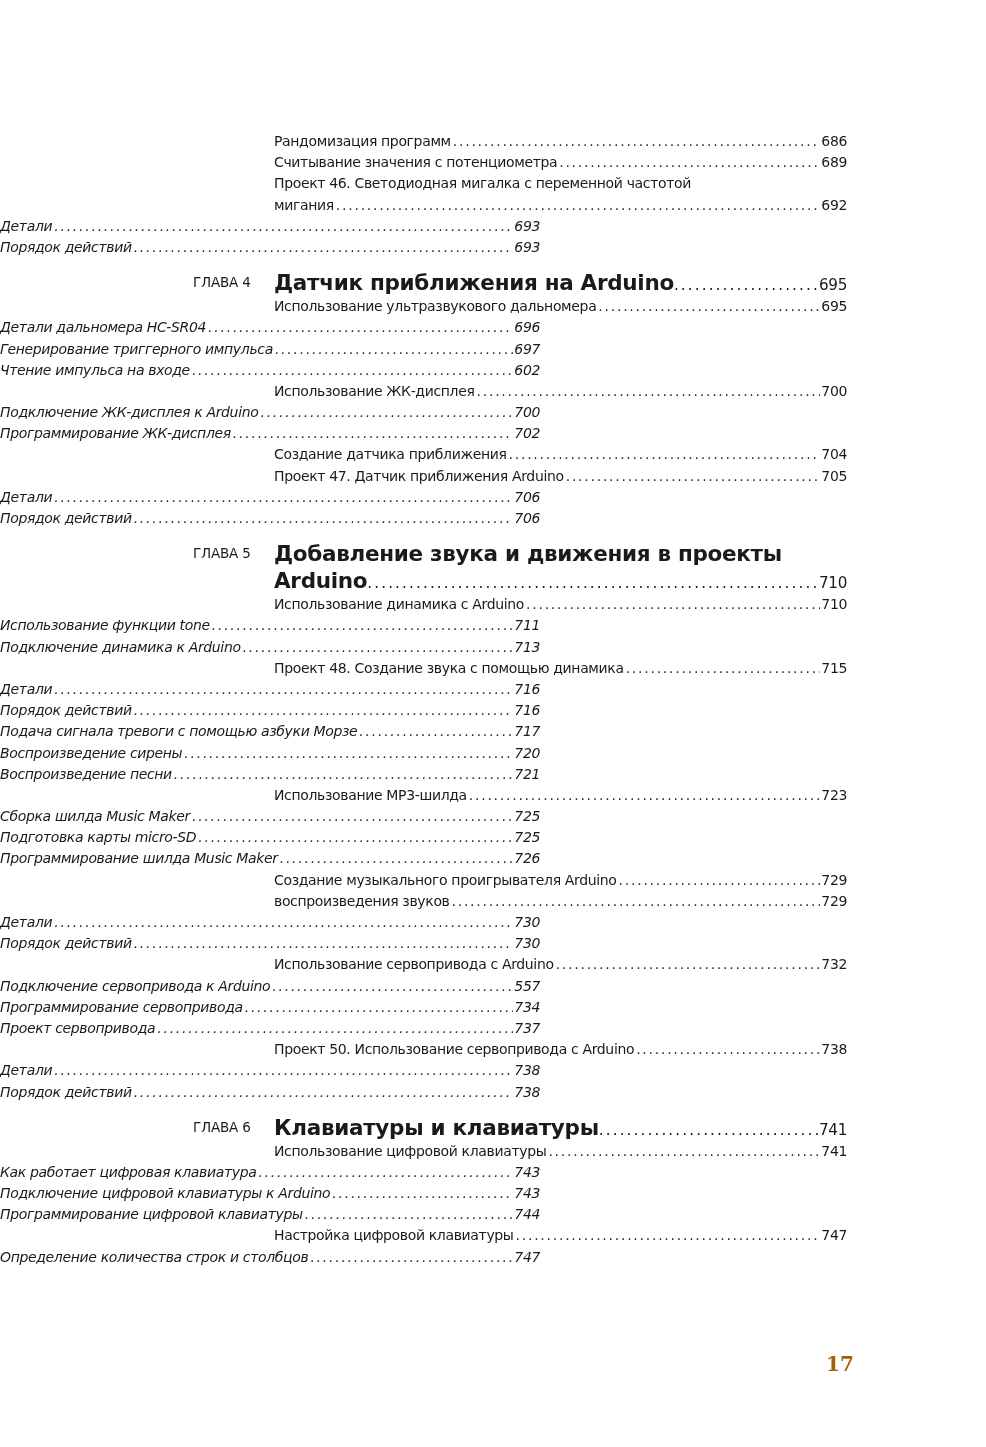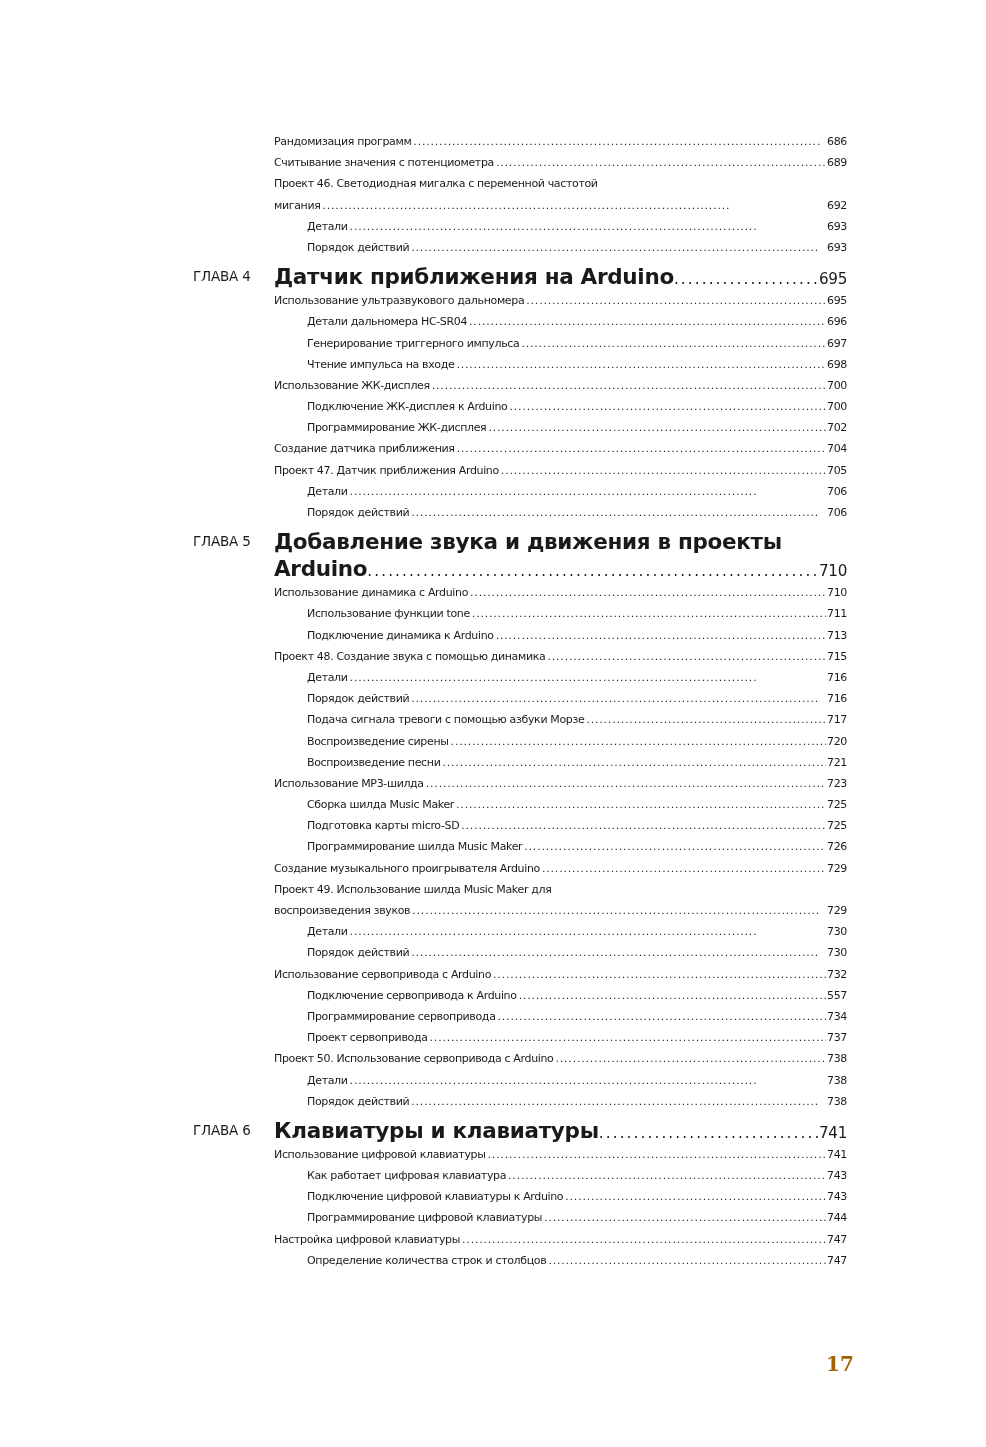--- a/index.html
+++ b/index.html
@@ -1,29 +1,29 @@
 <!DOCTYPE html>
 <html><head>
   <meta charset="utf-8">
   <style>
     html, body { margin: 0; padding: 0; background: #ffffff; }
     body { width: 986px; height: 1447px; position: relative; overflow: hidden;
            font-family: "DejaVu Sans", sans-serif; color: #1a1a1a; }
     .toc { position: absolute; left: 0; top: 131px; width: 986px; }
-    .row { position: relative; height: 21.2px; line-height: 21.2px; font-size: 11px;
+    .row { position: relative; height: 21.2px; line-height: 21.2px; font-size: 14px;
            display: flex; align-items: baseline; letter-spacing: -0.35px; }
     .row .lbl { white-space: nowrap; padding-right: 2px; }
     .row .dots { flex: 1; overflow: hidden; white-space: nowrap; letter-spacing: 1.2px; color: #2a2a2a; }
     .row .dots::after { content: ". . . . . . . . . . . . . . . . . . . . . . . . . . . . . . . . . . . . . . . . . . . . . . . . . . . . . . . . . . . . . . . . . . . . . . . . . . . . . . . . . . . . . . . . . . . . . . ."; letter-spacing: -1.35px; }
     .row .pg { white-space: nowrap; padding-left: 1px; }
     .lvl1 { margin-left: 274px; width: 573px; }
-    .lvl2 { margin-left: 307px; width: 540px; }
+    .lvl2 { width: 540px; font-style: italic; }
     .cont { margin-left: 274px; width: 573px; }
     .cont.nodots .dots::after { content: ""; }
-    .chapter { position: relative; height: 27px; line-height: 27px; margin-top: 5px; display: flex; align-items: baseline; }
+    .chapter { position: relative; height: 27px; line-height: 27px; margin-top: 11px; display: flex; align-items: baseline; }
     .chapter .chnum { position: absolute; left: 193px; font-size: 13.5px; letter-spacing: -0.2px; }
     .chapter .chtitle-wrap { margin-left: 274px; width: 573px; display: flex; align-items: baseline; }
     .chapter .chtitle { font-size: 21.5px; font-weight: bold; white-space: nowrap; letter-spacing: -0.3px; }
     .chapter .dots { flex: 1; overflow: hidden; white-space: nowrap; font-size: 15.2px; }
     .chapter .dots::after { content: ". . . . . . . . . . . . . . . . . . . . . . . . . . . . . . . . . . . . . . . . . . . . . . . . . . . . . . . . . . . . . . . . . . . . . . . . . . . . . ."; letter-spacing: -1.35px; }
     .chapter .pg { font-size: 15.2px; letter-spacing: -0.35px; }
     .chapter.nodots .dots::after { content: ""; }
     .chapter.after { margin-top: 0; }
     .page-number { position: absolute; left: 826px; top: 1352px; font-family: "DejaVu Serif", serif;
                    font-size: 20px; font-weight: bold; color: #a16207; }
@@ -82,21 +82,21 @@
       <span class="pg">696</span>
     </div>
   <div class="row lvl2">
       <span class="lbl">Генерирование триггерного импульса</span>
       <span class="dots"></span>
       <span class="pg">697</span>
     </div>
   <div class="row lvl2">
       <span class="lbl">Чтение импульса на входе</span>
       <span class="dots"></span>
-      <span class="pg">698</span>
+      <span class="pg">602</span>
     </div>
   <div class="row lvl1">
       <span class="lbl">Использование ЖК-дисплея</span>
       <span class="dots"></span>
       <span class="pg">700</span>
     </div>
   <div class="row lvl2">
       <span class="lbl">Подключение ЖК-дисплея к Arduino</span>
       <span class="dots"></span>
       <span class="pg">700</span>
@@ -204,24 +204,20 @@
   <div class="row lvl2">
       <span class="lbl">Программирование шилда Music Maker</span>
       <span class="dots"></span>
       <span class="pg">726</span>
     </div>
   <div class="row lvl1">
       <span class="lbl">Создание музыкального проигрывателя Arduino</span>
       <span class="dots"></span>
       <span class="pg">729</span>
     </div>
-  <div class="row cont nodots">
-      <span class="lbl">Проект 49. Использование шилда Music Maker для</span>
-      <span class="dots"></span>
-    </div>
   <div class="row lvl1">
       <span class="lbl">воспроизведения звуков</span>
       <span class="dots"></span>
       <span class="pg">729</span>
     </div>
   <div class="row lvl2">
       <span class="lbl">Детали</span>
       <span class="dots"></span>
       <span class="pg">730</span>
     </div>

